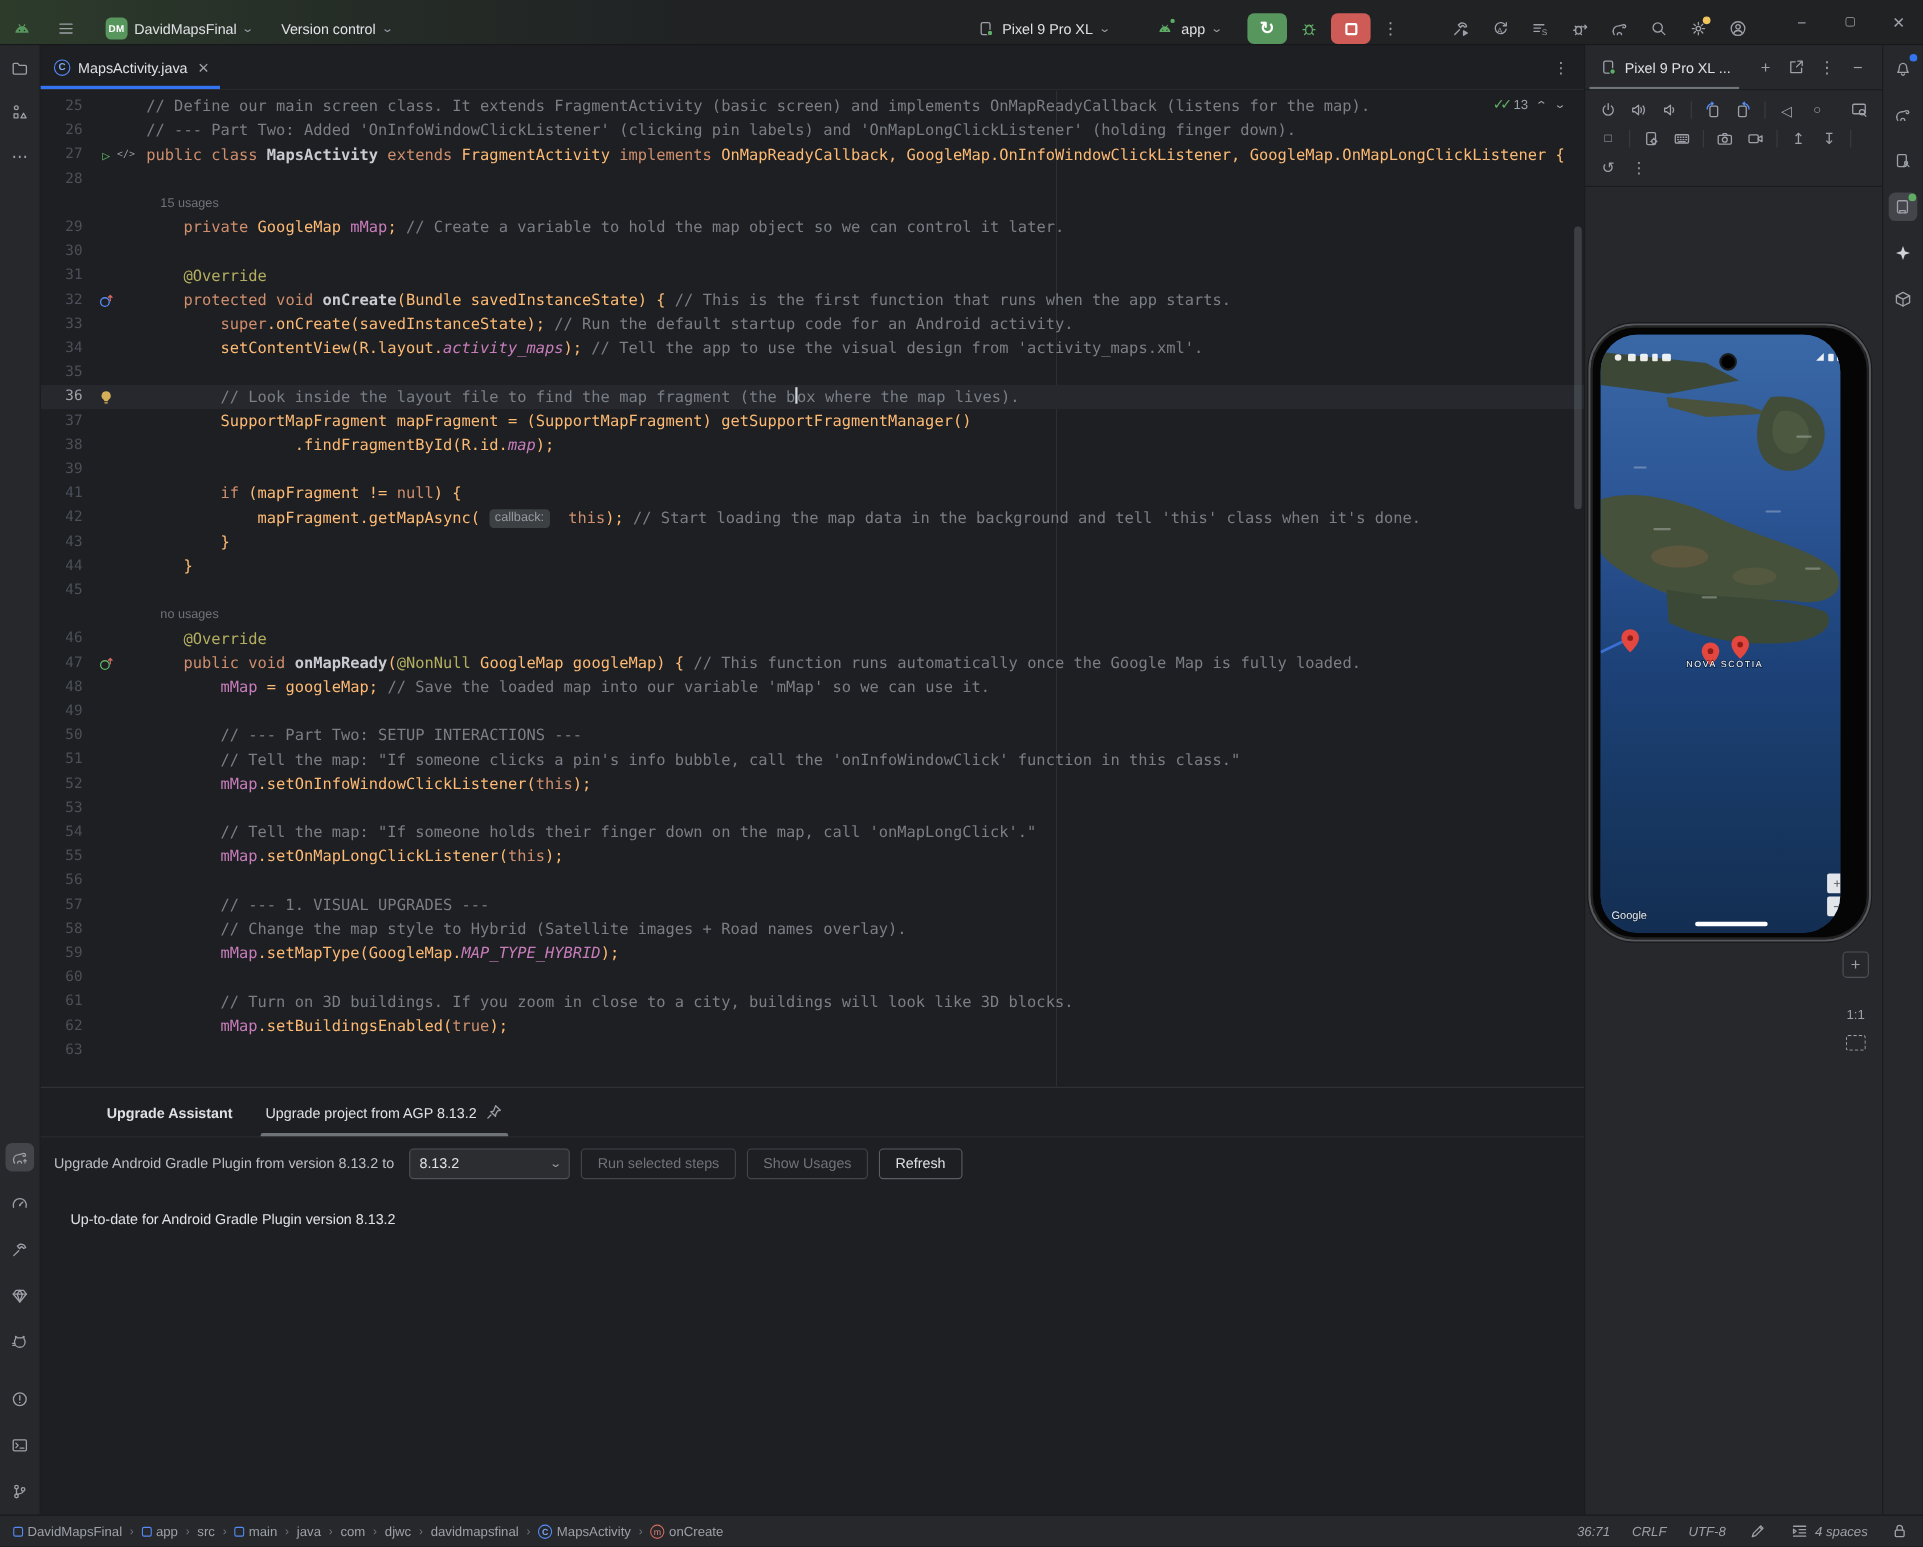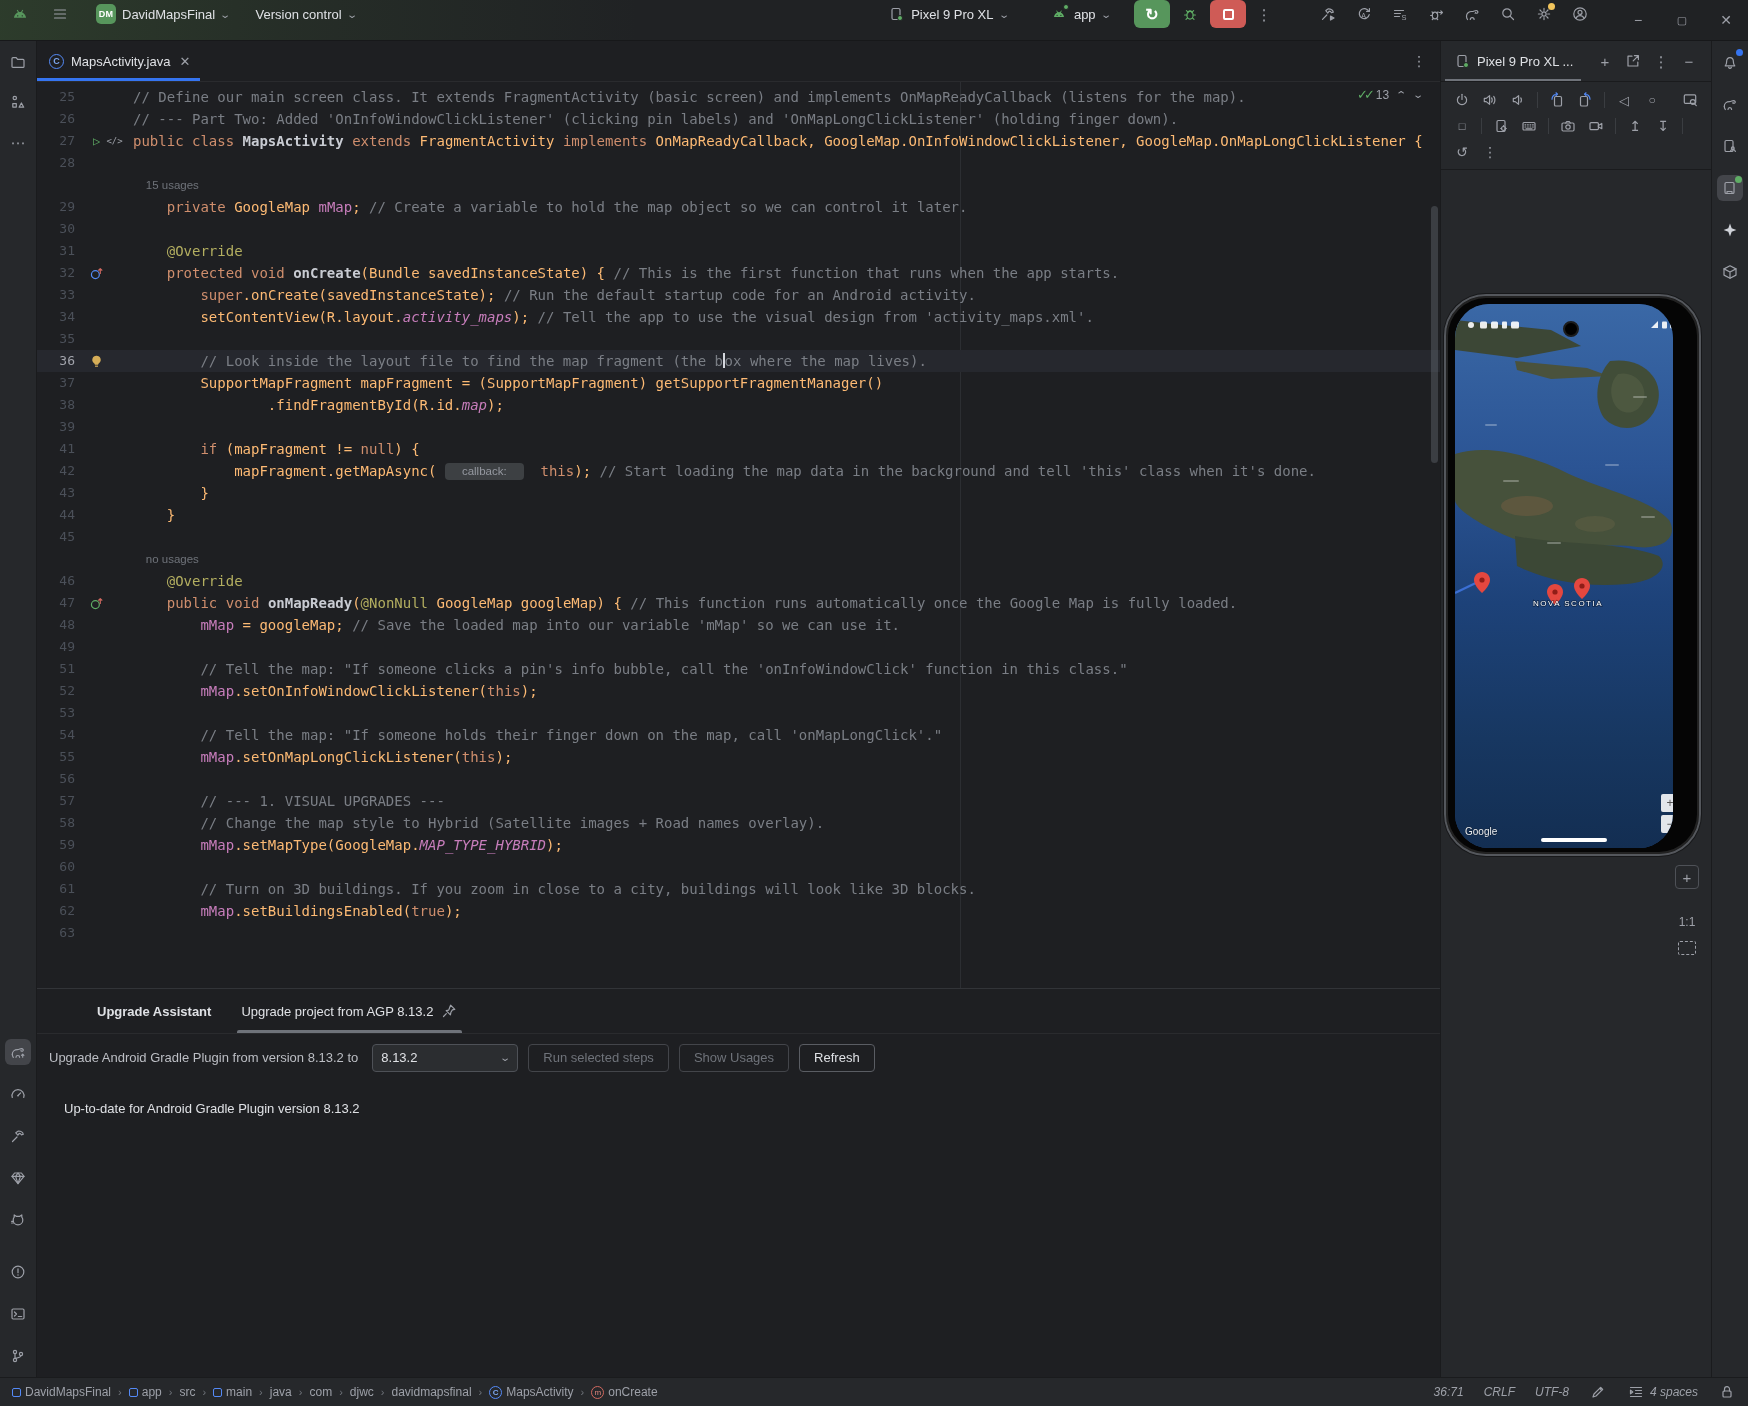--- a/index.html
+++ b/index.html
@@ -4,21 +4,21 @@
 <style>
   *{margin:0;padding:0;box-sizing:border-box;}
   html,body{width:1748px;height:1406px;overflow:hidden;background:#1e1f22;
     font-family:"Liberation Sans",sans-serif;color:#bcbec4;-webkit-font-smoothing:antialiased;}
   .abs{position:absolute;}
   #app{position:relative;width:1748px;height:1406px;background:#1e1f22;}
 
   
   #toolbar{left:0;top:0;width:1748px;height:41px;
     background:linear-gradient(90deg,rgba(74,118,60,.30) 0,rgba(74,118,60,.14) 280px,rgba(0,0,0,0) 640px),#202224;
-    border-bottom:1px solid #17181a;display:flex;align-items:flex-start;font-size:13px;color:#dfe1e5;}
+    border-bottom:1px solid #17181a;display:flex;align-items:flex-end;font-size:13px;color:#dfe1e5;}
   .tbtn{height:28px;min-width:28px;border-radius:6px;display:flex;align-items:center;justify-content:center;
     padding:0 5px;position:relative;cursor:default;}
   .chip{display:flex;align-items:center;gap:6px;height:28px;padding:0 8px;border-radius:6px;}
   .ic{display:inline-flex;align-items:center;justify-content:center;width:18px;height:18px;color:#9da0a8;font-size:15px;line-height:1;}
   .ic svg{display:block;}
   .chev{font-size:10px;color:#9da0a8;transform:scaleX(1.4);}
   #dm-badge{width:20px;height:20px;border-radius:5px;background:#57965c;color:#fff;font-size:9px;font-weight:bold;
     display:flex;align-items:center;justify-content:center;letter-spacing:.3px;}
   #run-btn{width:36px;height:28px;background:#57965c;border-radius:6px;display:flex;align-items:center;justify-content:center;color:#fff;font-size:16px;font-weight:bold;}
   #stop-btn{width:36px;height:28px;background:#cf5b56;border-radius:6px;display:flex;align-items:center;justify-content:center;}
@@ -53,21 +53,21 @@
   #code-rows{position:absolute;left:0;top:4px;right:0;font-family:"DejaVu Sans Mono",monospace;font-size:14px;}
   .ed-row{display:flex;height:22px;line-height:22px;white-space:pre;}
   .ed-row.cur{background:#26282e;}
   .lnum{width:44px;text-align:right;padding-right:6px;color:#4b5059;font-size:13px;flex:none;}
   .ed-row.cur .lnum{color:#a1a3ab;}
   .gico{width:52px;flex:none;display:flex;align-items:center;gap:3px;padding-left:8px;}
   .gico .ic{width:15px;height:15px;font-size:13px;}
   .code{flex:1;overflow:hidden;}
   .kw{color:#cf8e6d;} .txt{color:#fdba74;} .cmt{color:#7a7e85;} .fld{color:#c77dbb;}
   .sfld{color:#c77dbb;font-style:italic;} .ann{color:#b3ae60;} .mth,.cls{color:#c8cbd2;font-weight:bold;}
-  .hintchip{display:inline-block;background:#3d4043;color:#9598a0;border-radius:4px;padding:0 17px;
+  .hintchip{display:inline-block;background:#3d4043;color:#9598a0;border-radius:4px;padding:0 5px;
     font-size:11.5px;line-height:17px;height:17px;vertical-align:1px;font-family:"Liberation Sans",sans-serif;}
   .caret{display:inline-block;width:1.6px;height:15px;background:#d4d7dd;vertical-align:-2px;}
   .inlay-row{color:#6f737a;font-size:11.5px;font-family:"Liberation Sans",sans-serif;}
   #inspections{position:absolute;right:18px;top:5px;display:flex;align-items:center;gap:8px;font-size:12px;color:#9da0a8;}
   #inspections .ok{color:#5fad65;font-size:13px;letter-spacing:-4px;margin-right:5px;}
   #ed-scroll{position:absolute;right:2px;top:124px;width:7px;height:257px;border-radius:4px;background:rgba(116,120,128,.35);}
 
   
   #bottom{left:37px;top:988px;width:1403px;height:389px;background:#1e1f22;border-top:1px solid #323438;font-size:13px;}
   #bp-head{height:45px;display:flex;align-items:center;padding:0 14px;border-bottom:1px solid #2a2b2e;gap:26px;}
@@ -469,20 +469,21 @@
         <div class="ed-row"><span class="lnum">44</span><span class="gico"></span><span class="code"><span class="txt">    }</span></span></div>
         <div class="ed-row"><span class="lnum">45</span><span class="gico"></span><span class="code"></span></div>
         <div class="ed-row"><span class="lnum"></span><span class="gico"></span><span class="code inlay-row" style="padding-left: 0px;">    no usages</span></div>
         <div class="ed-row"><span class="lnum">46</span><span class="gico"></span><span class="code"><span class="txt">    </span><span class="ann">@Override</span></span></div>
         <div class="ed-row"><span class="lnum">47</span><span class="gico"><span class="ic"><svg viewBox="0 0 16 16" width="15" height="15" fill="none" stroke="#5fad65" stroke-width="1.3" stroke-linecap="round">
                 <circle cx="6.8" cy="9.2" r="4.2"></circle>
                 <path d="M12 8V2.8M12 2.8l-1.7 1.7M12 2.8l1.7 1.7" stroke="#d0685f"></path>
               </svg></span></span><span class="code"><span class="txt">    </span><span class="kw">public void </span><span class="mth">onMapReady</span><span class="txt">(</span><span class="ann">@NonNull</span><span class="txt"> GoogleMap googleMap) { </span><span class="cmt">// This function runs automatically once the Google Map is fully loaded.</span></span></div>
         <div class="ed-row"><span class="lnum">48</span><span class="gico"></span><span class="code"><span class="txt">        </span><span class="fld">mMap</span><span class="txt"> = googleMap; </span><span class="cmt">// Save the loaded map into our variable 'mMap' so we can use it.</span></span></div>
         <div class="ed-row"><span class="lnum">49</span><span class="gico"></span><span class="code"></span></div>
+        <div class="ed-row"><span class="lnum">50</span><span class="gico"></span><span class="code"><span class="cmt">        // --- Part Two: SETUP INTERACTIONS ---</span></span></div>
         <div class="ed-row"><span class="lnum">51</span><span class="gico"></span><span class="code"><span class="cmt">        // Tell the map: "If someone clicks a pin's info bubble, call the 'onInfoWindowClick' function in this class."</span></span></div>
         <div class="ed-row"><span class="lnum">52</span><span class="gico"></span><span class="code"><span class="txt">        </span><span class="fld">mMap</span><span class="txt">.setOnInfoWindowClickListener(</span><span class="kw">this</span><span class="txt">);</span></span></div>
         <div class="ed-row"><span class="lnum">53</span><span class="gico"></span><span class="code"></span></div>
         <div class="ed-row"><span class="lnum">54</span><span class="gico"></span><span class="code"><span class="cmt">        // Tell the map: "If someone holds their finger down on the map, call 'onMapLongClick'."</span></span></div>
         <div class="ed-row"><span class="lnum">55</span><span class="gico"></span><span class="code"><span class="txt">        </span><span class="fld">mMap</span><span class="txt">.setOnMapLongClickListener(</span><span class="kw">this</span><span class="txt">);</span></span></div>
         <div class="ed-row"><span class="lnum">56</span><span class="gico"></span><span class="code"></span></div>
         <div class="ed-row"><span class="lnum">57</span><span class="gico"></span><span class="code"><span class="cmt">        // --- 1. VISUAL UPGRADES ---</span></span></div>
         <div class="ed-row"><span class="lnum">58</span><span class="gico"></span><span class="code"><span class="cmt">        // Change the map style to Hybrid (Satellite images + Road names overlay).</span></span></div>
         <div class="ed-row"><span class="lnum">59</span><span class="gico"></span><span class="code"><span class="txt">        </span><span class="fld">mMap</span><span class="txt">.setMapType(GoogleMap.</span><span class="sfld">MAP_TYPE_HYBRID</span><span class="txt">);</span></span></div>
         <div class="ed-row"><span class="lnum">60</span><span class="gico"></span><span class="code"></span></div>

